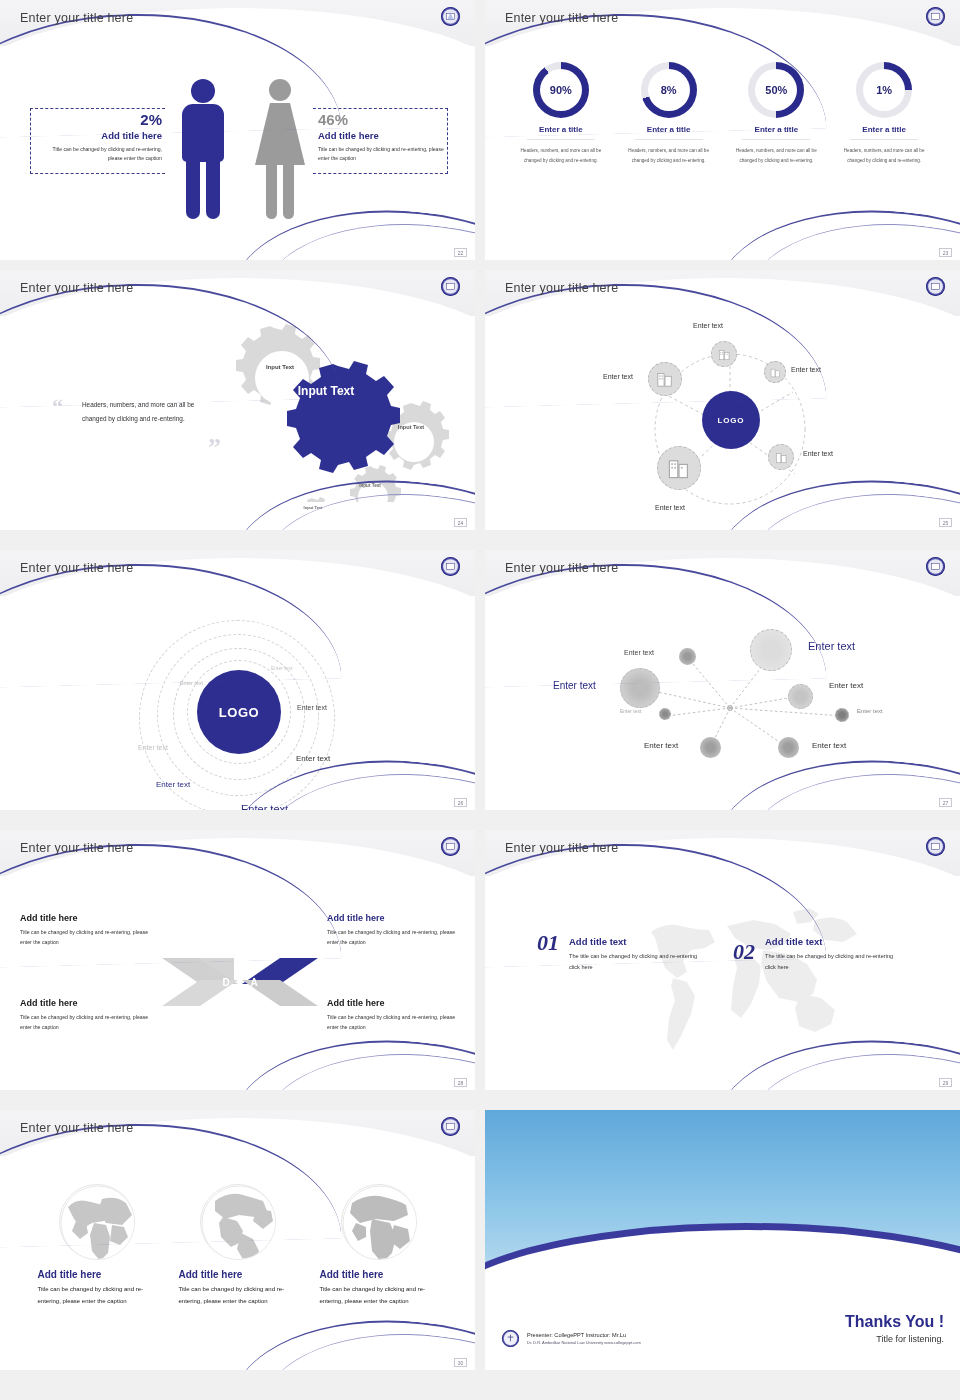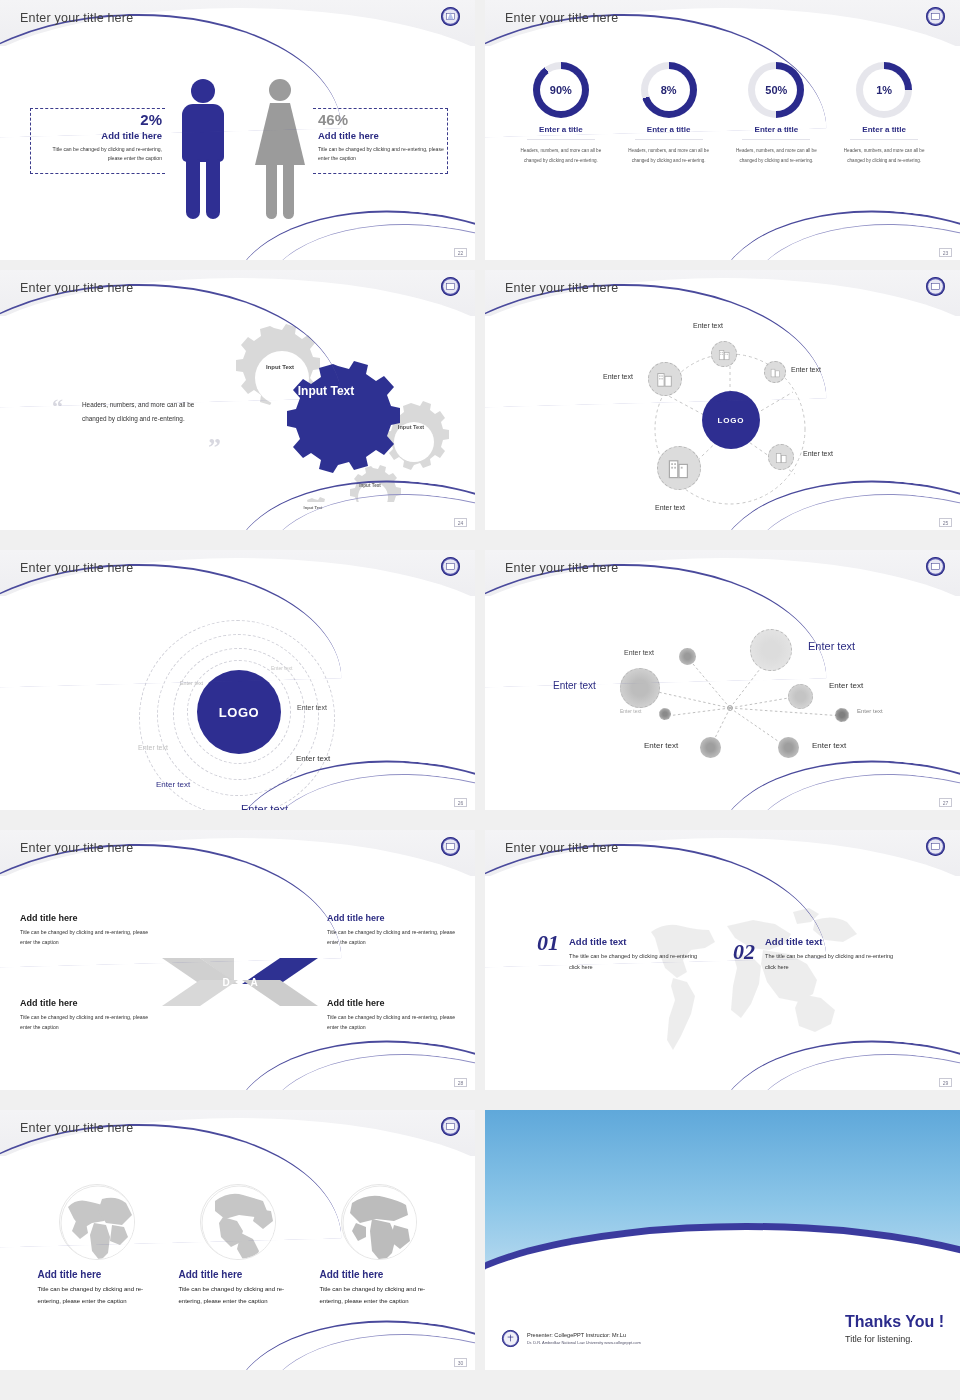--- a/index.html
+++ b/index.html
@@ -133,21 +133,21 @@
   .g-tit { font-size:10px; font-weight:bold; color:#2b2b82; margin-top:9px; }
   .g-cap { font-size:6px; color:#222; line-height:2.0; margin-top:3px; }
 
   
   .photo { position:absolute; top:0; left:0; right:0; height:172px; overflow:hidden; }
   .sky { position:absolute; inset:0; background:linear-gradient(180deg,#5fa8da 0%,#8cc6e8 55%,#bcdcf0 100%); }
   .thx-wave { position:absolute; left:-10%; top:120px; width:130%; height:120px;
               background:#fff; border-radius:50% 50% 0 0 / 70% 70% 0 0; z-index:6; }
   .thx-wave2 { position:absolute; left:-10%; top:113px; width:130%; height:120px;
               background:#3b3b9e; border-radius:50% 50% 0 0 / 70% 70% 0 0; z-index:5; }
-  .thanks { position:absolute; right:16px; bottom:26px; text-align:left; z-index:9; }
+  .thanks { position:absolute; right:16px; bottom:26px; text-align:right; z-index:9; }
   .thanks-t { font-size:16px; font-weight:bold; color:#2b2b8c; }
   .thanks-s { font-size:9px; color:#333; margin-top:3px; }
   .presenter { position:absolute; left:16px; bottom:22px; display:flex; align-items:center; gap:7px; z-index:9; }
   .pres-l1 { font-size:5.6px; color:#2a2a2a; }
   .pres-l2 { font-size:4px; color:#55556d; margin-top:2px; }
 </style>
 </head>
 <body>
 
 <div class="grid">

